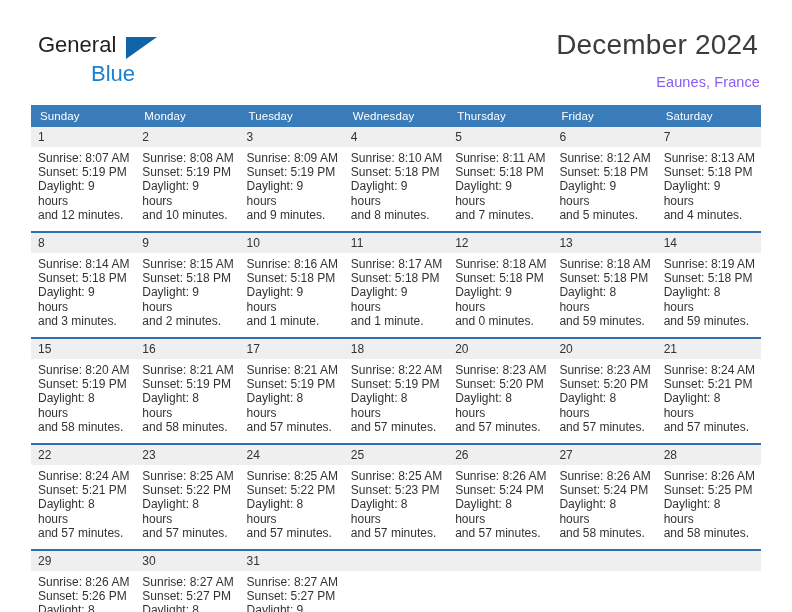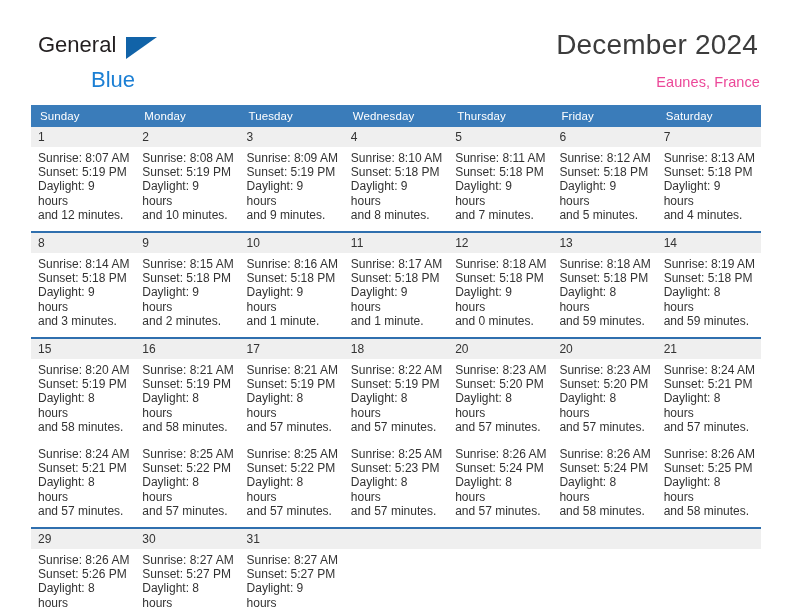--- a/index.html
+++ b/index.html
@@ -41,21 +41,21 @@
     left: 7px;
     top: 8px;
     font-size: 22px;
     letter-spacing: 0px;
     color: #231f20;
     line-height: 1;
   }
   .brand-blue {
     position: absolute;
     left: 60px;
-    top: 43px;
+    top: 37px;
     font-size: 22px;
     color: #1b7fd4;
     line-height: 1;
   }
   .brand-triangle {
     position: absolute;
     left: 95px;
     top: 11px;
     width: 0;
     height: 0;
@@ -73,21 +73,21 @@
   .cal-title {
     font-size: 28px;
     color: #3c3c3c;
     line-height: 34px;
     font-weight: normal;
     margin: 2px;
     letter-spacing: 0.2px;
   }
   .cal-location {
     font-size: 14.5px;
-    color: #ec4899;
+    color: #8b5cf6;
     line-height: 20px;
     margin-top: 10px;
     letter-spacing: 0.1px;
   }
 
   
   .calendar {
     position: absolute;
     left: 31px;
     top: 105px;
@@ -337,20 +337,29 @@
           <td>
             <span class="info-line">Sunrise: 8:24 AM</span>
             <span class="info-line">Sunset: 5:21 PM</span>
             <span class="daylight-line">Daylight: 8 hours</span>
             <span class="daylight-line">and 57 minutes.</span>
           </td>
         </tr>
       </tbody>
 
       <tbody class="week">
+        <tr class="daynum-row">
+          <td>22</td>
+          <td>23</td>
+          <td>24</td>
+          <td>25</td>
+          <td>26</td>
+          <td>27</td>
+          <td>28</td>
+        </tr>
         <tr class="info-row">
           <td>
             <span class="info-line">Sunrise: 8:24 AM</span>
             <span class="info-line">Sunset: 5:21 PM</span>
             <span class="daylight-line">Daylight: 8 hours</span>
             <span class="daylight-line">and 57 minutes.</span>
           </td>
           <td>
             <span class="info-line">Sunrise: 8:25 AM</span>
             <span class="info-line">Sunset: 5:22 PM</span>

